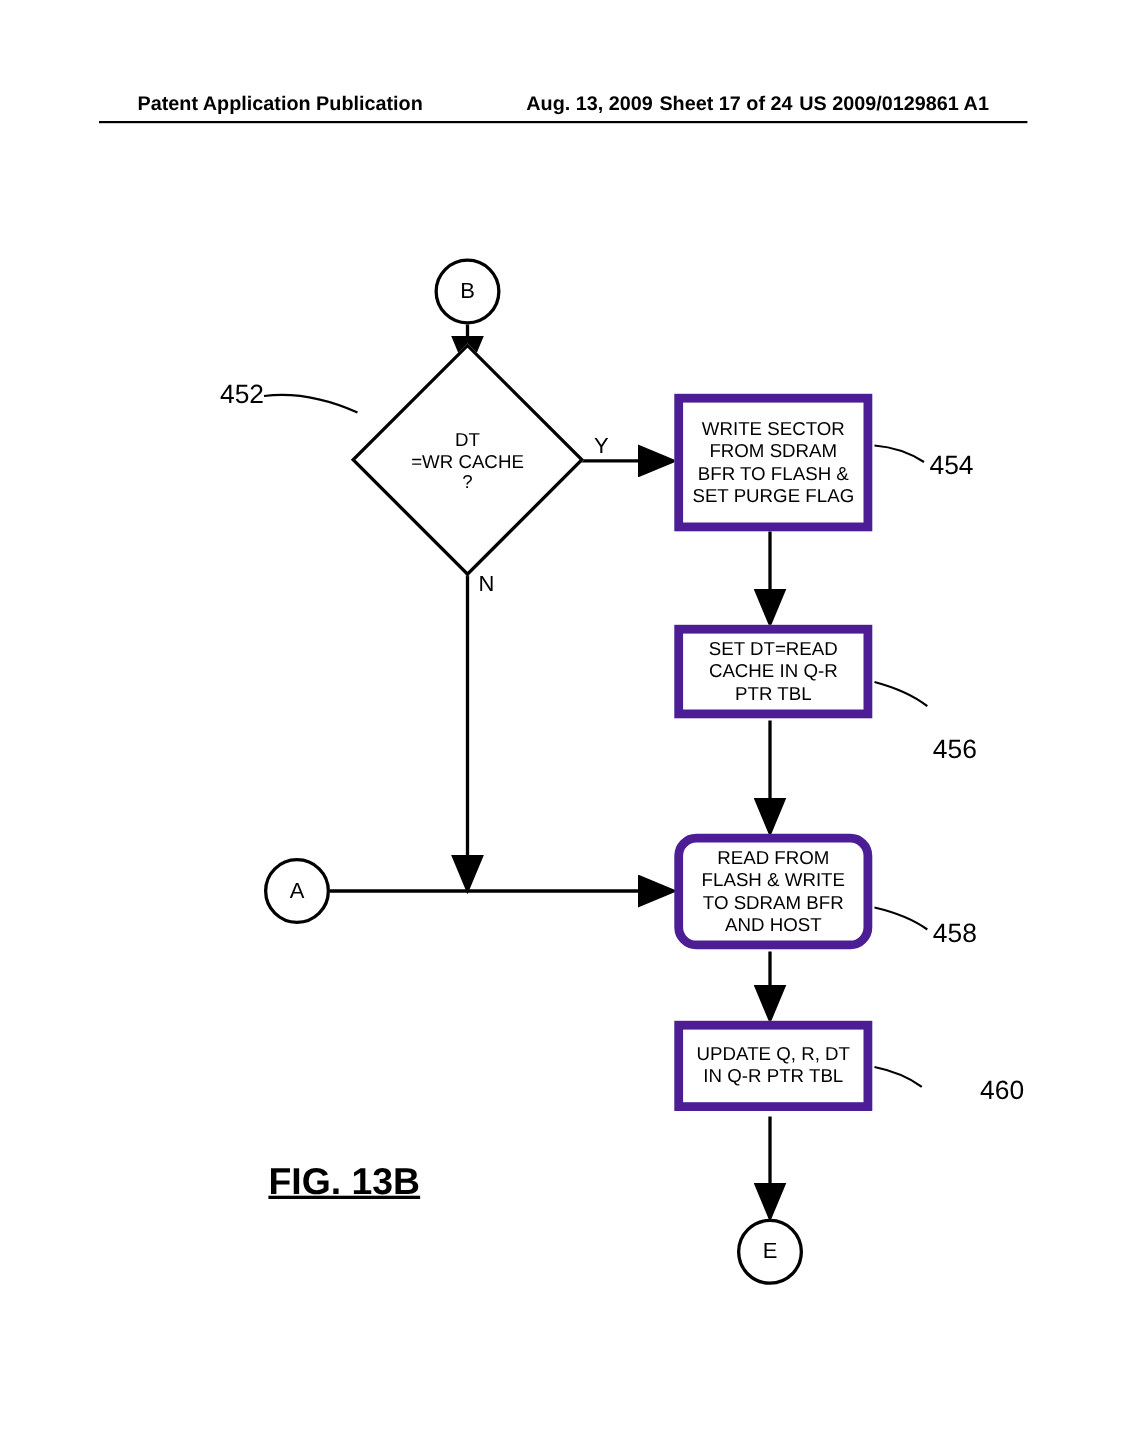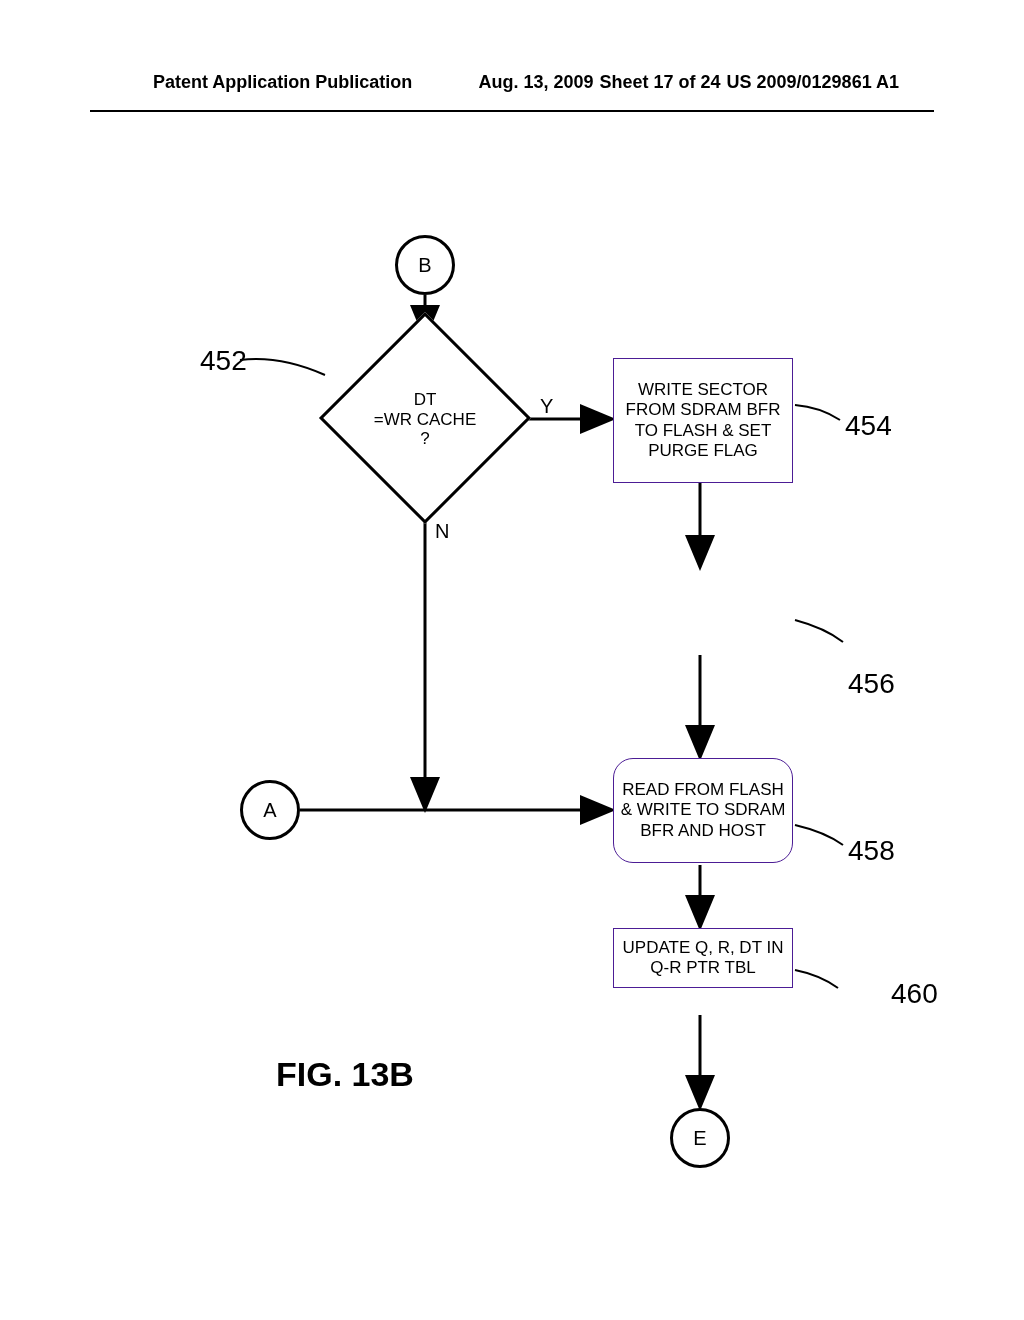--- a/index.html
+++ b/index.html
@@ -9,29 +9,28 @@
     }
     body {
       width: 1024px;
       height: 1320px;
       background: white;
       font-family: Arial, Helvetica, sans-serif;
       position: relative;
     }
     .header {
       position: absolute;
-      top: 72px;
+      top: 84px;
       left: 0;
       right: 0;
       display: flex;
       justify-content: space-between;
       padding: 0 125px;
       font-size: 18px;
       font-weight: bold;
-      margin-left: 28px;
     }
     .header-right {
       display: flex;
       gap: 6px;
     }
     .hr-line {
       position: absolute;
       top: 110px;
       left: 90px;
       right: 90px;
@@ -67,37 +66,37 @@
     }
     .diamond-text {
       position: absolute;
       width: 150px;
       text-align: center;
       font-size: 17px;
       line-height: 1.15;
     }
     .rect {
       position: absolute;
-      border: 1px solid #4c1d95;
+      border: 8px solid #4c1d95;
       background: white;
       text-align: center;
       display: flex;
       align-items: center;
       justify-content: center;
       font-size: 17px;
       line-height: 1.2;
       padding: 6px;
     }
     .label {
       position: absolute;
       font-size: 20px;
     }
     .ref-num {
       position: absolute;
-      font-size: 28px;
+      font-size: 24px;
     }
     .fig-label {
       position: absolute;
       font-size: 34px;
       font-weight: bold;
     }
     svg.arrows {
       position: absolute;
       top: 0;
       left: 0;
@@ -166,35 +165,38 @@
   <div class="label" style="left:540px; top:195px;">Y</div>
   <div class="label" style="left:435px; top:320px;">N</div>
 
   <div class="ref-num" style="left:200px; top:145px;">452</div>
 
   <div class="rect" style="left:613px; top:158px; width:180px; height:125px;">
     <span>WRITE SECTOR FROM SDRAM BFR TO FLASH &amp; SET PURGE FLAG</span>
   </div>
   <div class="ref-num" style="left:845px; top:210px;">454</div>
 
+  <div class="rect" style="left:613px; top:368px; width:180px; height:85px;">
+    <span>SET DT=READ CACHE IN Q-R PTR TBL</span>
+  </div>
   <div class="ref-num" style="left:848px; top:432px;margin-top:36px;">456</div>
 
   <div class="circle" style="left:240px; top:580px;">
     <span>A</span>
   </div>
 
   <div class="rect" style="left:613px; top:558px; width:180px; height:105px;border-radius:20px;">
     <span>READ FROM FLASH &amp; WRITE TO SDRAM BFR AND HOST</span>
   </div>
   <div class="ref-num" style="left:848px; top:635px;">458</div>
 
-  <div class="rect" style="left:613px; top:728px; width:180px; height:60px;">
+  <div class="rect" style="left:613px; top:728px; width:180px; height:82px;">
     <span>UPDATE Q, R, DT IN Q-R PTR TBL</span>
   </div>
   <div class="ref-num" style="left:843px; top:778px;margin-left:48px;">460</div>
 
   <div class="circle" style="left:670px; top:908px;">
     <span>E</span>
   </div>
 
-  <div class="fig-label" style="left:276px; top:855px;">FIG. 13B</div>
+  <div class="fig-label" style="left:244px; top:855px;text-decoration:underline;">FIG. 13B</div>
 
 </div>
 
 </body></html>

